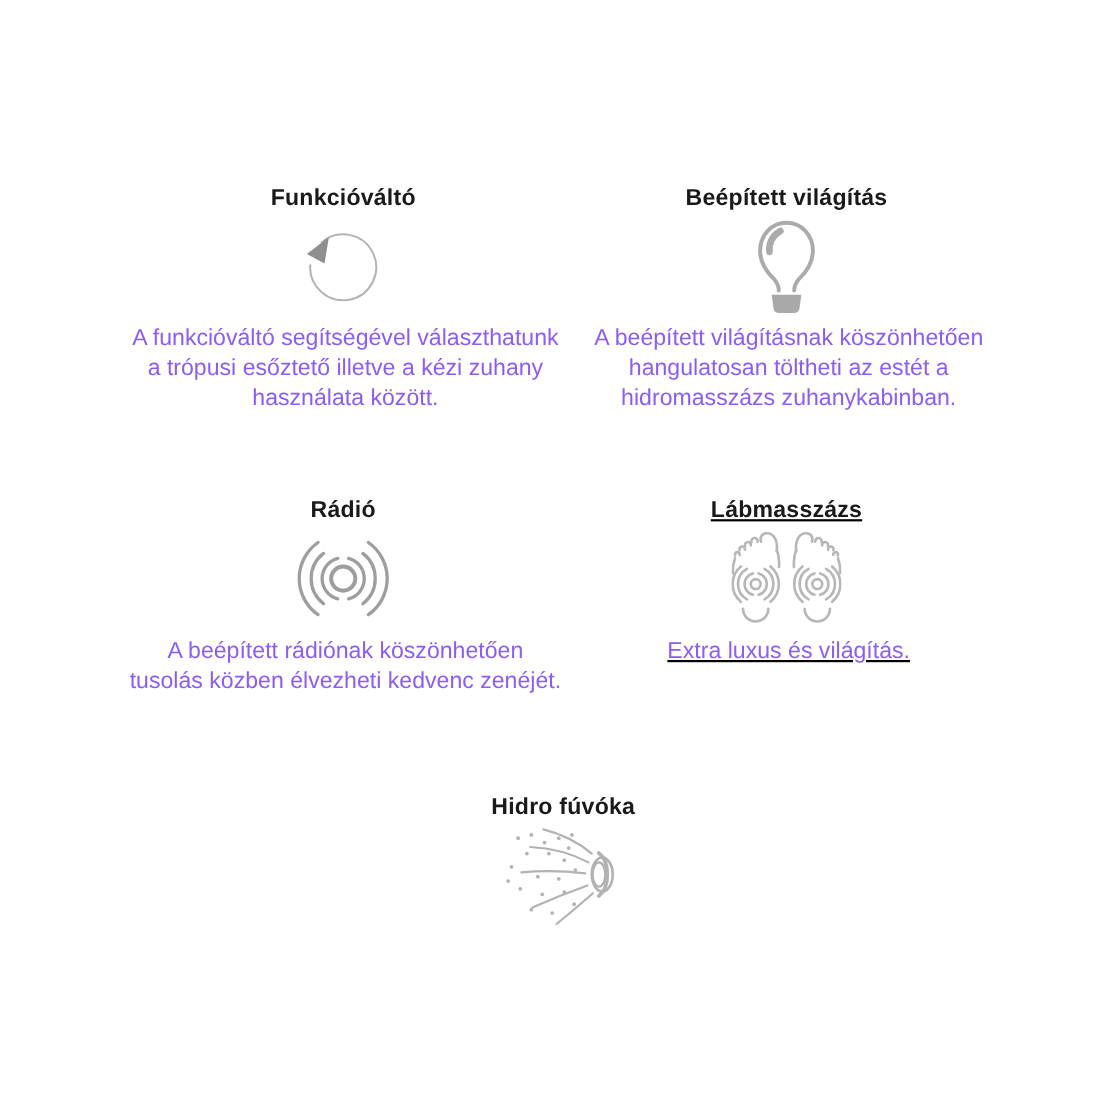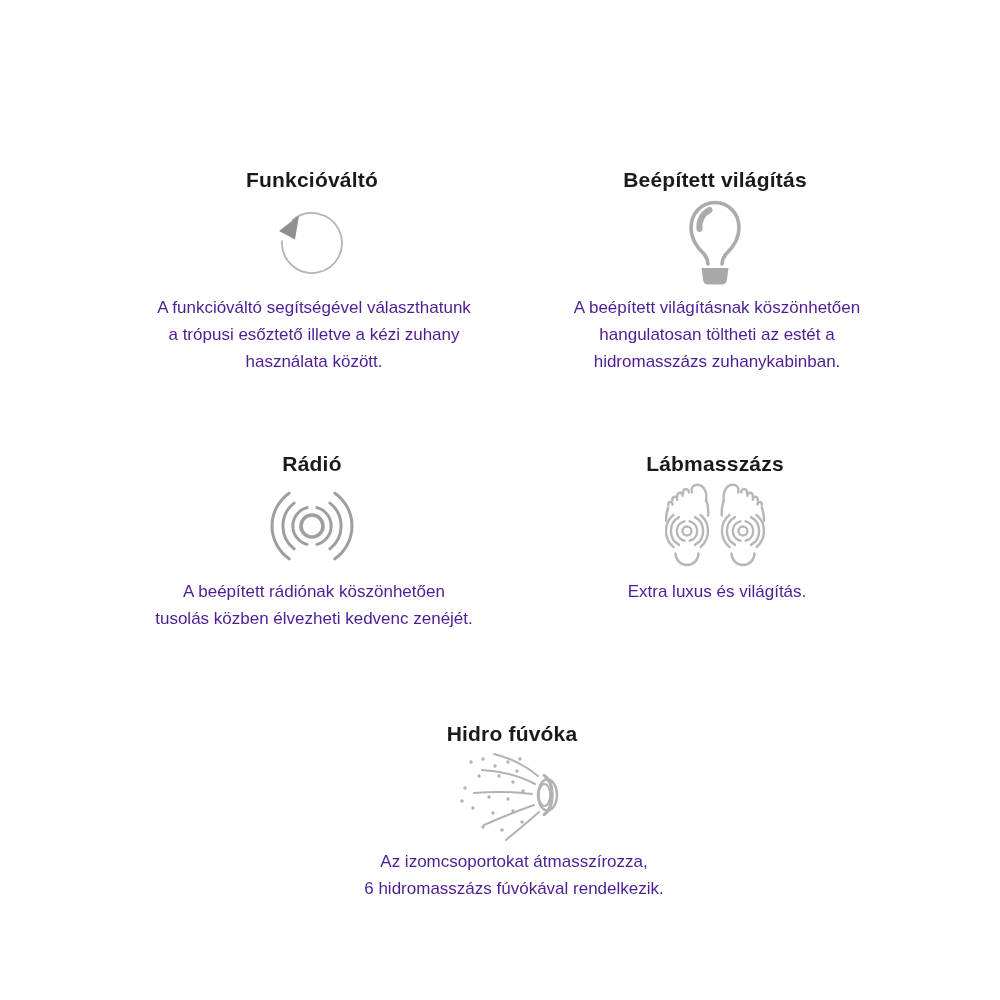--- a/index.html
+++ b/index.html
@@ -33,29 +33,29 @@
   }
   .iconbox {
     height: 96px;
     margin-top: 2px;
     display: flex;
     align-items: center;
     justify-content: center;
   }
   .feature-desc {
     margin: 4px 0 0 4px;
-    font-size: 17px;
+    font-size: 21px;
     line-height: 27px;
-    color: #4c1d95;
+    color: #8b5cf6;
     white-space: pre-line;
   }
   .pos-c1 { left: 87px;  top: 168px; }
   .pos-c2 { left: 490px; top: 168px; }
   .pos-c3 { left: 87px;  top: 452px; }
-  .pos-c4 { left: 490px; top: 452px; }
+  .pos-c4 { left: 490px; top: 452px; text-decoration: underline; }
   .pos-c5 { left: 287px; top: 722px; }
   svg { display: block; }
 </style>
 </head>
 <body>
 
 <div class="canvas">
 
   <section class="feature pos-c1">
     <h2 class="feature-title">Funkcióváltó</h2>
@@ -181,17 +181,15 @@
             <circle cx="43" cy="64" r="1.7"></circle>
           <circle cx="63" cy="62" r="1.7"></circle>
             <circle cx="33" cy="78" r="1.7"></circle>
           <circle cx="52" cy="81" r="1.7"></circle>
             <circle cx="72" cy="73" r="1.7"></circle>
           <circle cx="12" cy="52" r="1.7"></circle>
             <circle cx="70" cy="10" r="1.7"></circle>
         </g>
       </svg>
     </div>
-    <p class="feature-desc">Az izomcsoportokat átmasszírozza,
-6 hidromasszázs fúvókával rendelkezik.</p>
   </section>
 
 </div>
 
 </body></html>

